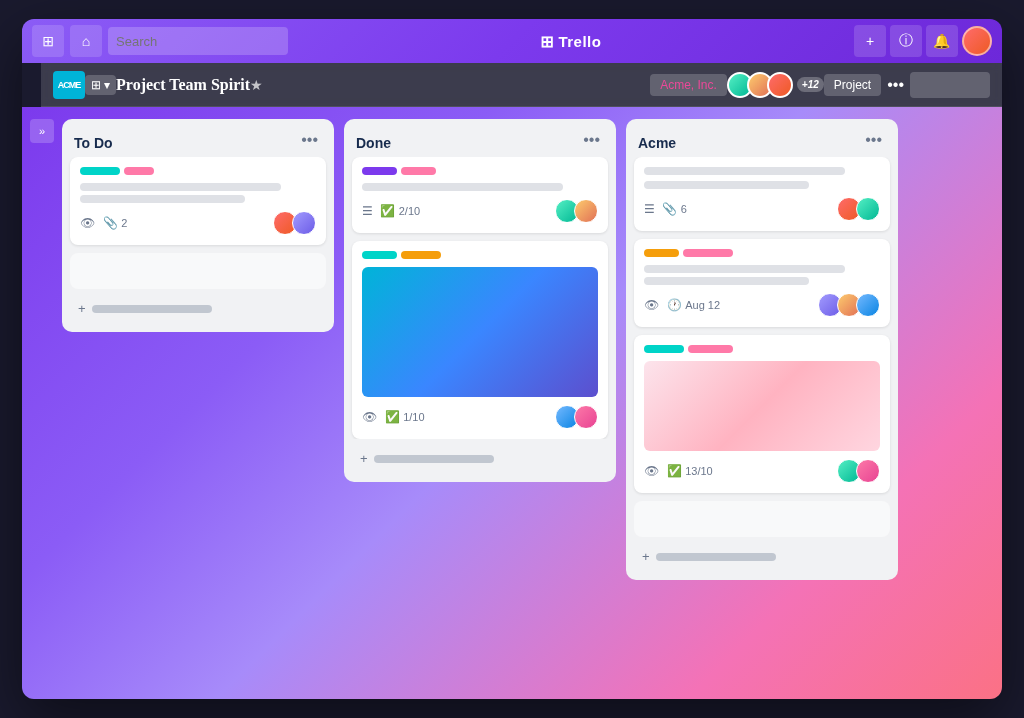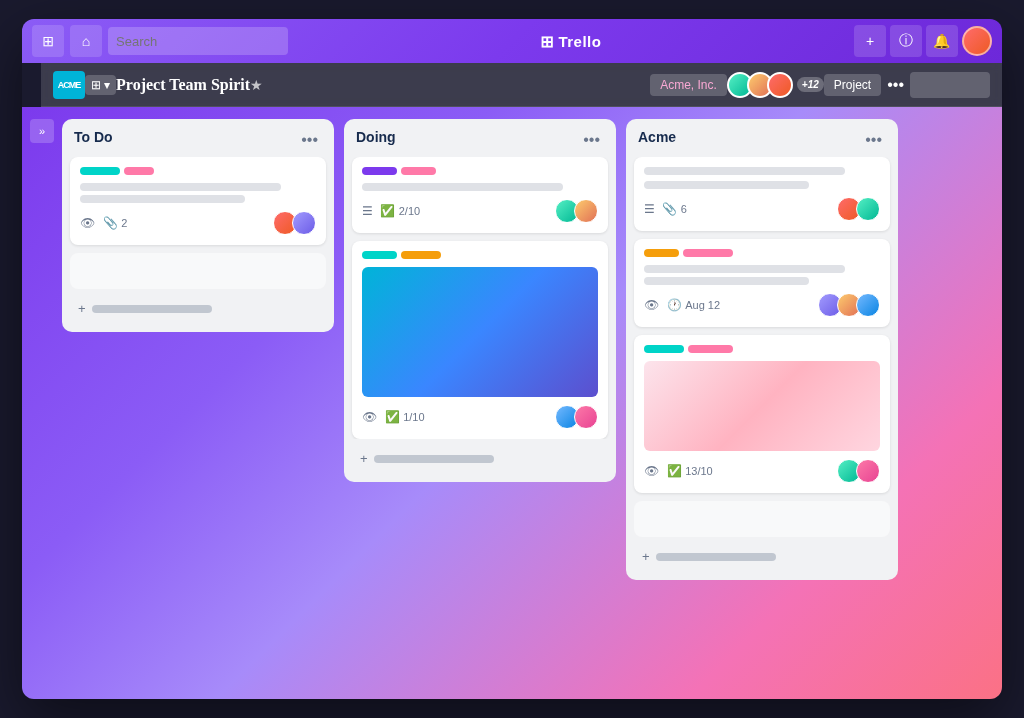--- a/index.html
+++ b/index.html
@@ -137,21 +137,21 @@
       border: none;
       color: rgba(255,255,255,0.7);
       cursor: pointer;
       font-size: 14px;
     }
     .board-separator { flex: 1; }
     .workspace-btn {
       background: rgba(255,255,255,0.2);
       border: none;
       border-radius: 4px;
-      color: #f9a8d4;
+      color: #ec4899;
       font-size: 12px;
       padding: 4px 10px;
       cursor: pointer;
     }
     .avatars-group {
       display: flex;
       align-items: center;
       font-style: italic;
     }
     .avatar-sm {
@@ -249,21 +249,21 @@
       background: #f1f2f4;
       border-radius: 10px;
       width: 272px;
       flex-shrink: 0;
       display: flex;
       flex-direction: column;
       max-height: 100%;
     }
     .column-header {
       display: flex;
-      align-items: flex-start;
+      align-items: flex-end;
       justify-content: space-between;
       padding: 10px 12px 6px;
       gap: 44px;
     }
     .column-title {
       font-size: 14px;
       font-weight: 700;
       color: #172b4d;
     }
     .column-menu-btn {
@@ -480,21 +480,21 @@
           <div class="card-ghost"></div>
         </div>
         <button class="add-card-btn">
           <span>+</span>
           <div class="add-card-placeholder"></div>
         </button>
       </div>
 
       <div class="column">
         <div class="column-header">
-          <span class="column-title">Doing</span>
+          <span class="column-title">Done</span>
           <button class="column-menu-btn">•••</button>
         </div>
         <div class="cards-list">
 
           <div class="card">
             <div class="card-labels">
               <div class="label" style="width:35px; background:#7c3aed;"></div>
               <div class="label" style="width:35px; background:#ff79a8;"></div>
             </div>
             <div class="card-title-bar medium"></div>

